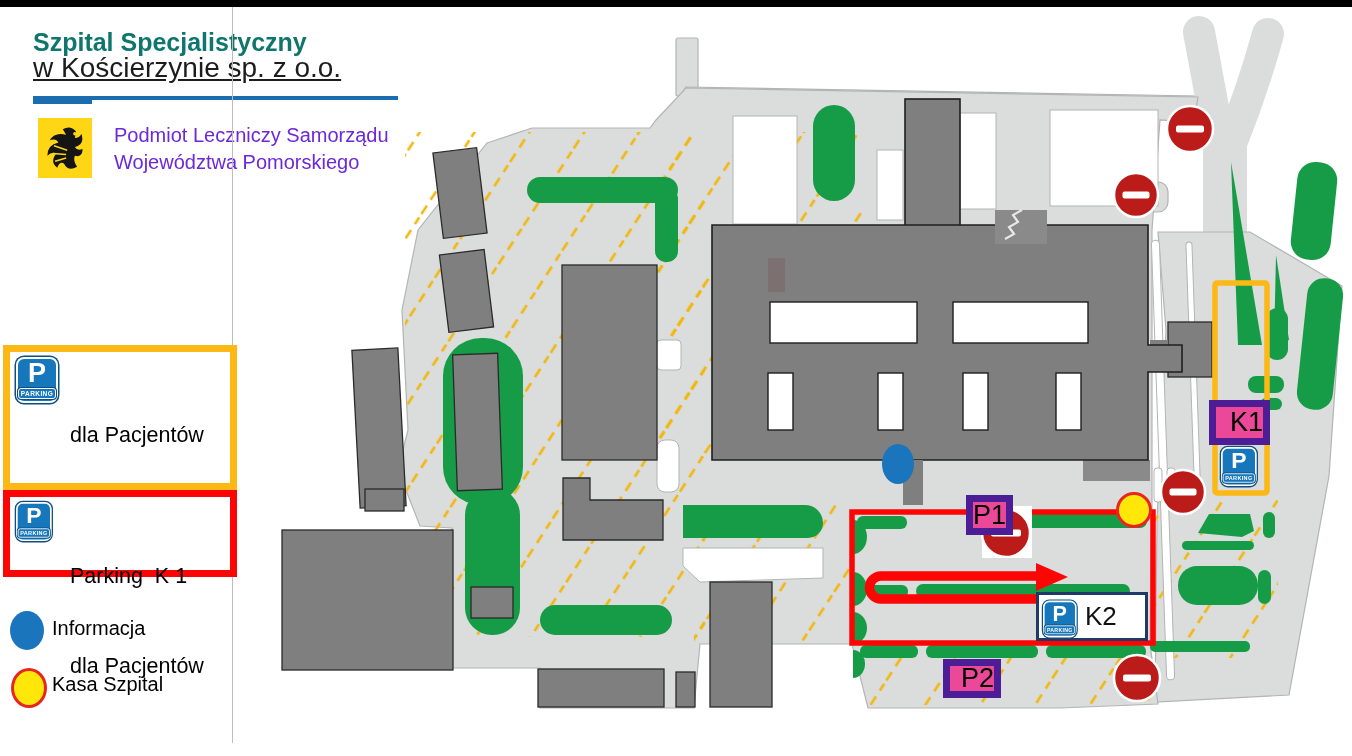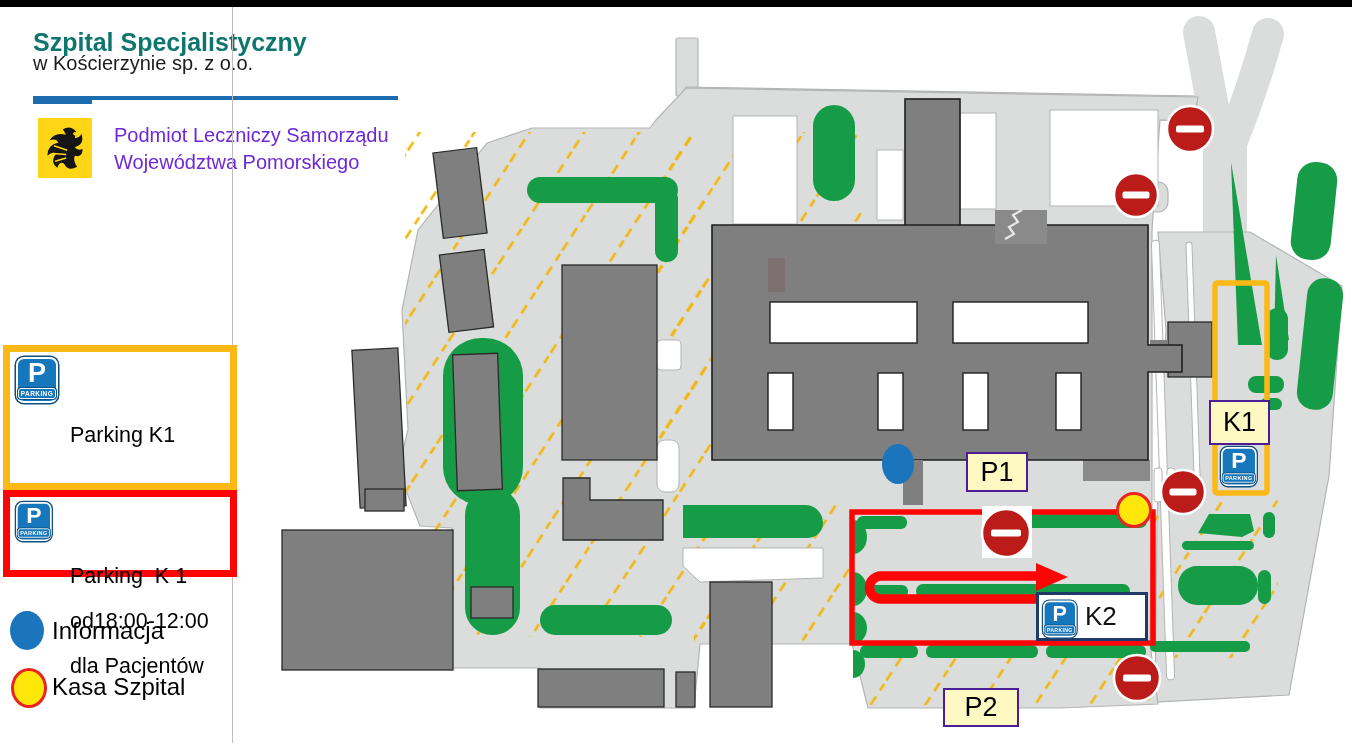--- a/index.html
+++ b/index.html
@@ -4,50 +4,50 @@
 <style>
   html,body{margin:0;padding:0;background:#fff;}
   .page{position:relative;width:1352px;height:756px;background:#fff;overflow:hidden;
         font-family:"Liberation Sans",sans-serif;color:#111;}
   .abs{position:absolute;}
   .topbar{position:absolute;left:0;top:0;width:1352px;height:7px;background:#000;}
   .vline{position:absolute;left:232px;top:7px;width:1px;height:736px;background:#bdbdbd;}
 
   
   .title{position:absolute;left:33px;top:28px;font-size:25px;font-weight:bold;color:#0f766e;}
-  .subtitle{position:absolute;left:33px;top:52px;font-size:20px;color:#1c1c1c;}
+  .subtitle{position:absolute;left:33px;top:52px;font-size:28px;color:#1c1c1c;text-decoration:underline;}
   .blueline-a{position:absolute;left:33px;top:96px;width:59px;height:8px;background:#1b6db0;}
   .blueline-b{position:absolute;left:92px;top:96px;width:306px;height:4px;background:#1b6db0;}
   .logo{position:absolute;left:38px;top:118px;width:54px;height:60px;background:#ffd616;
         display:flex;align-items:center;justify-content:center;}
   .orgtext{position:absolute;left:114px;top:122px;font-size:20px;line-height:27px;color:#6d28d9;}
 
   
   .legendbox{position:absolute;background:#fff;box-sizing:border-box;}
   .lb-k1{left:3px;top:345px;width:234px;height:145px;border:7px solid #fcb814;}
   .lb-k2{left:3px;top:490px;width:234px;height:87px;border:7px solid #fe0505;}
   .leg-lines{position:absolute;left:60px;top:6px;font-size:21.5px;line-height:31px;color:#000;white-space:pre;}
-  .leg-row-label{position:absolute;font-size:24px;color:#000;}
+  .leg-row-label{position:absolute;font-size:20px;color:#000;}
   .dot-info{position:absolute;left:10px;top:611px;width:34px;height:39px;border-radius:50%;background:#1b75bc;}
   .dot-kasa{position:absolute;left:11px;top:668px;width:30px;height:34px;border-radius:50%;
             background:#ffe70a;border:3px solid #e8251f;}
 
   
   .psign{width:42px;height:46px;background:#1777bd;border:2px solid #fff;border-radius:8px;
          box-shadow:0 0 0 1.5px #0f4f80;display:flex;flex-direction:column;align-items:center;
          box-sizing:border-box;}
   .psign .pl{color:#fff;font-weight:bold;font-size:27px;line-height:29px;}
   .psign .pc{background:#1777bd;border:1px solid #fff;box-shadow:0 0 0 1px #0f4f80;border-radius:3px;
              color:#fff;font-size:6.5px;font-weight:bold;letter-spacing:.4px;padding:0 2px;line-height:9px;}
   .scale85{transform:scale(.85);transform-origin:top left;}
   .scale80{transform:scale(.8);transform-origin:left center;}
 
   
-  .mapbox{position:absolute;background:#fef9c3;border:2px solid #4c1d95;box-sizing:border-box;
-          display:flex;align-items:center;justify-content:center;font-size:27px;color:#000;}
+  .mapbox{position:absolute;background:#ec4899;border:7px solid #4c1d95;box-sizing:border-box;
+          display:flex;align-items:center;justify-content:flex-end;font-size:27px;color:#000;}
   .k2combo{position:absolute;left:1036px;top:592px;width:112px;height:49px;background:#fff;
            border:3px solid #1f3a66;box-sizing:border-box;display:flex;align-items:center;gap:6px;padding-left:4px;}
 </style>
 </head>
 <body>
 
 <div class="page">
   <div class="topbar"></div>
 
   <svg class="abs" style="left:0;top:0;" width="1352" height="756" viewBox="0 0 1352 756">
@@ -199,24 +199,24 @@
     </g>
 
     <g>
       <ellipse cx="898" cy="464" rx="16" ry="20" fill="#1b75bc"></ellipse>
     </g>
     <g>
       <circle cx="1134" cy="510" r="16.5" fill="#ffe70a" stroke="#e8251f" stroke-width="3"></circle>
     </g>
   </svg>
 
-  <div class="mapbox" style="left:966px;top:452px;width:62px;height:40px;">
+  <div class="mapbox" style="left:966px;top:495px;width:47px;height:40px;">
     <span>P1</span>
   </div>
-  <div class="mapbox" style="left:943px;top:659px;width:76px;height:39px;margin-top:29px;">
+  <div class="mapbox" style="left:943px;top:659px;width:58px;height:39px;">
     <span>P2</span>
   </div>
   <div class="mapbox" style="left:1209px;top:400px;width:61px;height:45px;">
     <span>K1</span>
   </div>
 
   <div class="k2combo">
     <div style="width:36px;height:42px;">
       <div class="psign scale80">
         <div class="pl">P</div>
@@ -253,21 +253,20 @@
   <div class="vline"></div>
 
   <div class="legendbox lb-k1">
     <div class="abs" style="left:6px;top:5px;">
       <div class="psign">
         <div class="pl">P</div>
         <div class="pc">PARKING</div>
       </div>
     </div>
     <div class="leg-lines">
-      <div>Parking K1</div>
       <div>dla Pacjentów</div>
       <div>od18:00-12:00</div>
     </div>
   </div>
 
   <div class="legendbox lb-k2">
     <div class="abs" style="left:6px;top:5px;">
       <div class="psign scale85">
         <div class="pl">P</div>
         <div class="pc">PARKING</div>

